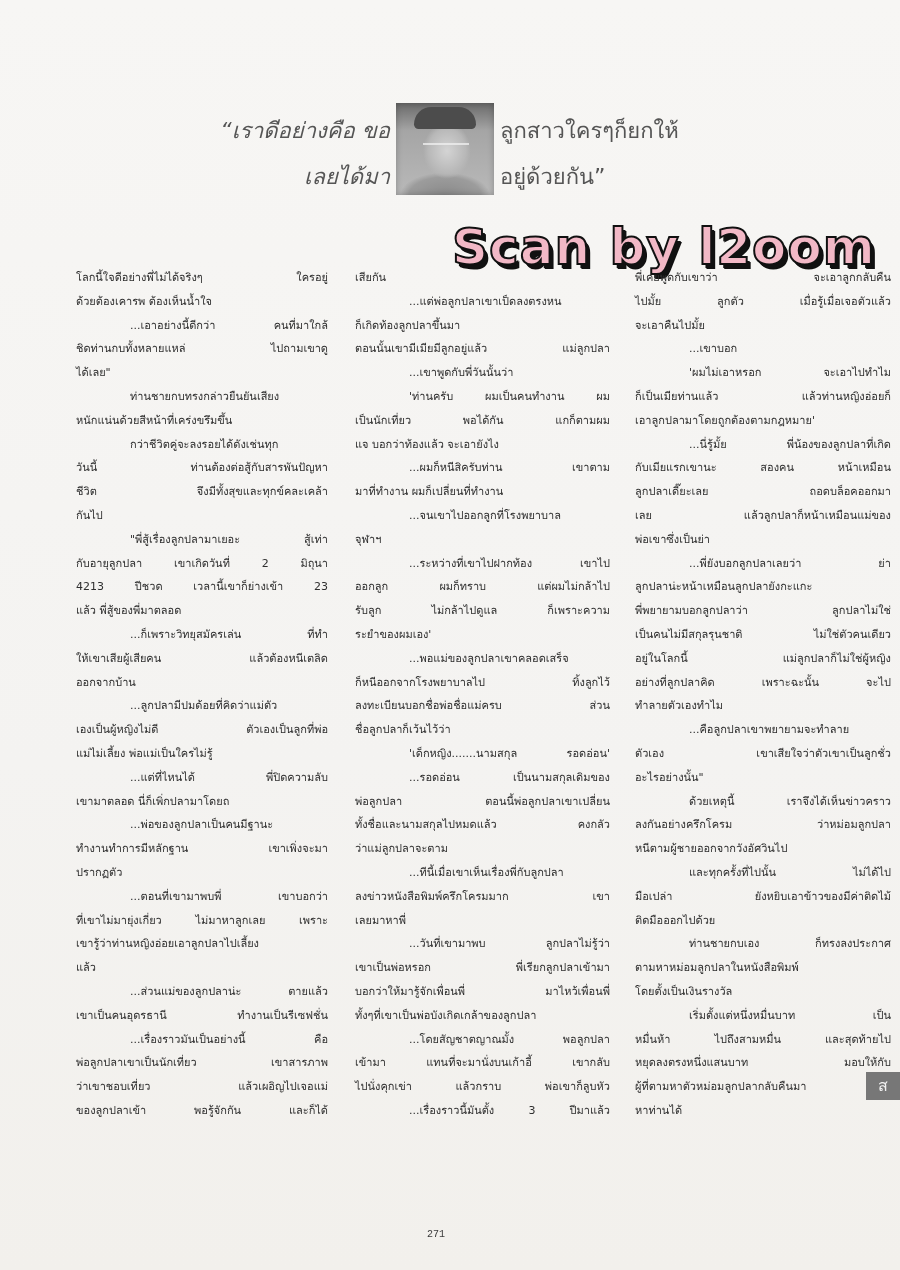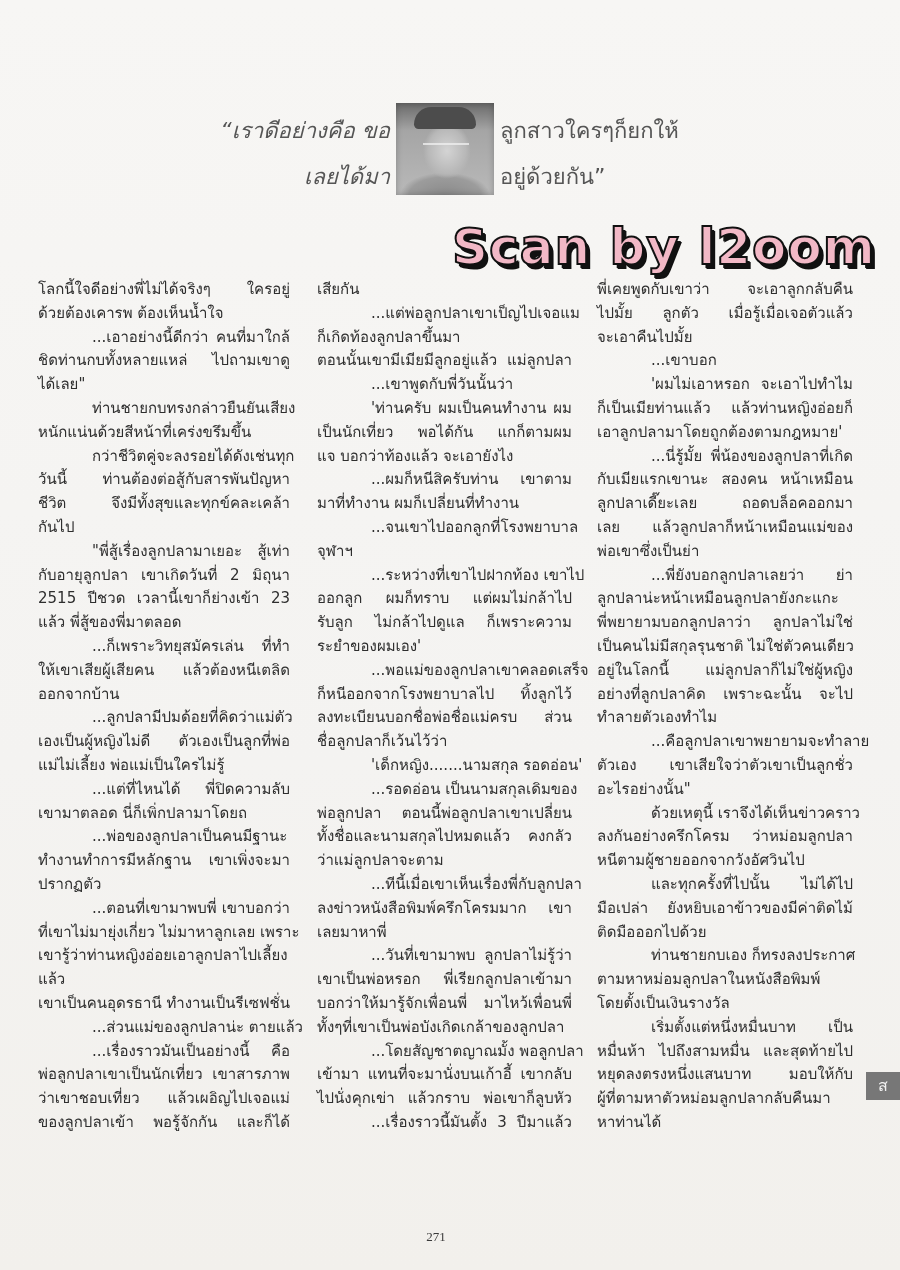--- a/index.html
+++ b/index.html
@@ -53,41 +53,41 @@
       position: absolute; left: 452px; top: 196px; width: 430px; height: 64px;
       font-family: "DejaVu Sans", sans-serif; font-weight: bold;
       font-size: 50px; line-height: 60px; letter-spacing: 1px; white-space: nowrap;
       color: #f2b8c6;
       -webkit-text-stroke: 2px #111;
       text-shadow: 3px 4px 0 #111, 4px 5px 0 #111;
       margin-top: 21px;
     }
     
     .col {
-      position: absolute; top: 278px;
-      font-size: 15px; line-height: 23.8px; color: #2e2e2e;
+      position: absolute; top: 266px;
+      font-size: 11px; line-height: 23.8px; color: #2e2e2e; margin-left: 38px;
     }
     .col-1 { left: 38px; width: 252px; }
     .col-2 { left: 317px; width: 255px; }
     .col-3 { left: 597px; width: 256px; }
     .ln {
       display: block; height: 23.8px; white-space: nowrap; overflow: visible;
       text-align: justify; text-align-last: justify;
     }
     .ln.last { text-align-last: left; }
     .ln.ind { padding-left: 54px; }
     
     .side-tab {
       position: absolute; left: 866px; top: 1072px; width: 34px; height: 28px;
       background: #777777; color: #f2f2f2; font-size: 16px; line-height: 28px;
       text-align: center;
     }
     .page-number {
       position: absolute; left: 0; width: 872px; top: 1229px; text-align: center;
-      font-size: 13px; color: #3a3a3a; font-family: Liberation Serif, serif;
+      font-size: 10px; color: #3a3a3a; font-family: Liberation Mono, monospace;
     }
   </style>
 </head>
 <body>
 
 <div class="page">
 
   <div class="ghost"></div>
 
   <div class="quote-left">
@@ -114,47 +114,47 @@
       <span class="ln">ชิดท่านกบทั้งหลายแหล่   ไปถามเขาดู</span>
       <span class="ln last">ได้เลย"</span>
       <span class="ln ind">ท่านชายกบทรงกล่าวยืนยันเสียง</span>
       <span class="ln last">หนักแน่นด้วยสีหน้าที่เคร่งขรึมขึ้น</span>
       <span class="ln ind">กว่าชีวิตคู่จะลงรอยได้ดังเช่นทุก</span>
       <span class="ln">วันนี้   ท่านต้องต่อสู้กับสารพันปัญหา</span>
       <span class="ln">ชีวิต   จึงมีทั้งสุขและทุกข์คละเคล้า</span>
       <span class="ln last">กันไป</span>
       <span class="ln ind">"พี่สู้เรื่องลูกปลามาเยอะ   สู้เท่า</span>
       <span class="ln">กับอายุลูกปลา   เขาเกิดวันที่ 2 มิถุนา</span>
-      <span class="ln">2515   ปีชวด   เวลานี้เขาก็ย่างเข้า 23</span>
+      <span class="ln">4213   ปีชวด   เวลานี้เขาก็ย่างเข้า 23</span>
       <span class="ln last">แล้ว   พี่สู้ของพี่มาตลอด</span>
       <span class="ln ind">...ก็เพราะวิทยุสมัครเล่น   ที่ทำ</span>
       <span class="ln">ให้เขาเสียผู้เสียคน   แล้วต้องหนีเตลิด</span>
       <span class="ln last">ออกจากบ้าน</span>
       <span class="ln ind">...ลูกปลามีปมด้อยที่คิดว่าแม่ตัว</span>
       <span class="ln">เองเป็นผู้หญิงไม่ดี   ตัวเองเป็นลูกที่พ่อ</span>
       <span class="ln last">แม่ไม่เลี้ยง   พ่อแม่เป็นใครไม่รู้</span>
       <span class="ln ind">...แต่ที่ไหนได้   พี่ปิดความลับ</span>
       <span class="ln last">เขามาตลอด   นี่ก็เพิ่กปลามาโดยถ</span>
       <span class="ln ind">...พ่อของลูกปลาเป็นคนมีฐานะ</span>
       <span class="ln">ทำงานทำการมีหลักฐาน   เขาเพิ่งจะมา</span>
       <span class="ln last">ปรากฏตัว</span>
       <span class="ln ind">...ตอนที่เขามาพบพี่   เขาบอกว่า</span>
       <span class="ln">ที่เขาไม่มายุ่งเกี่ยว ไม่มาหาลูกเลย เพราะ</span>
       <span class="ln">เขารู้ว่าท่านหญิงอ่อยเอาลูกปลาไปเลี้ยง</span>
       <span class="ln last">แล้ว</span>
+      <span class="ln ind">...ส่วนแม่ของลูกปลาน่ะ   ตายแล้ว</span>
       <span class="ln">เขาเป็นคนอุดรธานี   ทำงานเป็นรีเซฟชั่น</span>
-      <span class="ln ind">...ส่วนแม่ของลูกปลาน่ะ   ตายแล้ว</span>
       <span class="ln ind">...เรื่องราวมันเป็นอย่างนี้   คือ</span>
       <span class="ln">พ่อลูกปลาเขาเป็นนักเที่ยว   เขาสารภาพ</span>
       <span class="ln">ว่าเขาชอบเที่ยว   แล้วเผอิญไปเจอแม่</span>
       <span class="ln">ของลูกปลาเข้า   พอรู้จักกัน   และก็ได้</span>
     </div>
   <div class="col col-2">
       <span class="ln last">เสียกัน</span>
-      <span class="ln ind">...แต่พ่อลูกปลาเขาเป็ญไปเจอแม</span>
+      <span class="ln ind">...แต่พ่อลูกปลาเขาเป็ดลงตรงหน</span>
       <span class="ln last">ก็เกิดท้องลูกปลาขึ้นมา</span>
       <span class="ln">ตอนนั้นเขามีเมียมีลูกอยู่แล้ว   แม่ลูกปลา</span>
       <span class="ln ind last">...เขาพูดกับพี่วันนั้นว่า</span>
       <span class="ln ind">'ท่านครับ   ผมเป็นคนทำงาน   ผม</span>
       <span class="ln">เป็นนักเที่ยว   พอได้กัน   แกก็ตามผม</span>
       <span class="ln last">แจ   บอกว่าท้องแล้ว   จะเอายังไง</span>
       <span class="ln ind">...ผมก็หนีสิครับท่าน   เขาตาม</span>
       <span class="ln last">มาที่ทำงาน   ผมก็เปลี่ยนที่ทำงาน</span>
       <span class="ln ind">...จนเขาไปออกลูกที่โรงพยาบาล</span>
       <span class="ln last">จุฬาฯ</span>

